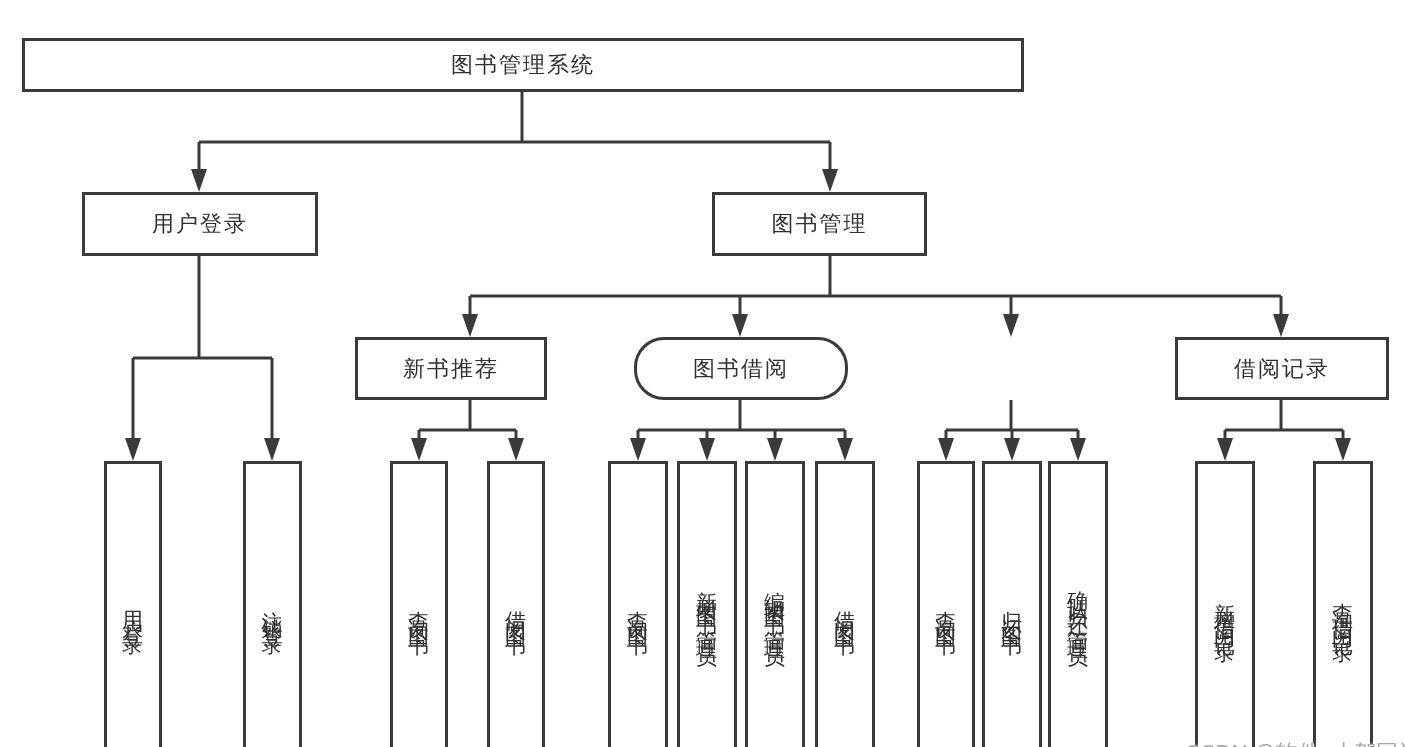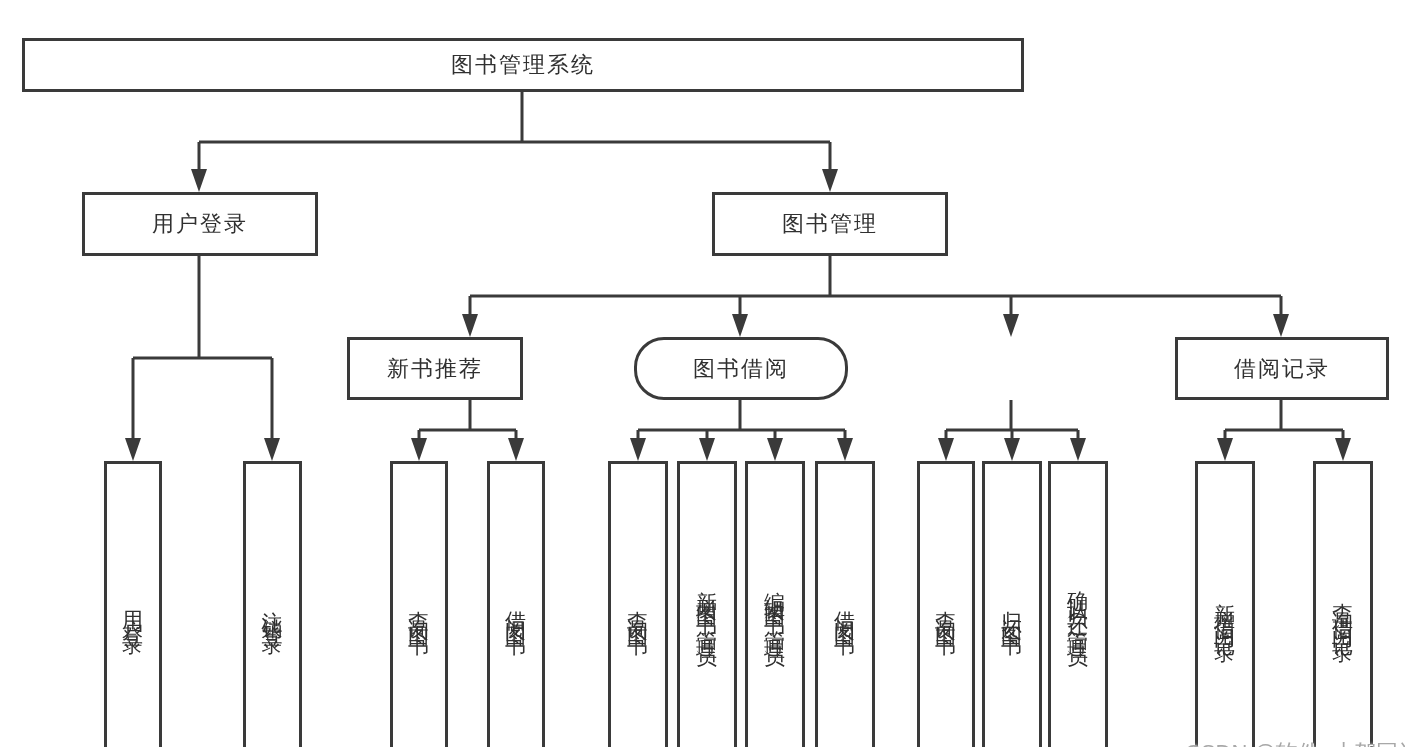--- a/index.html
+++ b/index.html
@@ -119,25 +119,25 @@
     </g>
   </svg>
 
   <div class="node h-node" style="left:22px; top:14px; width:1002px; height:54px;">
     <span>图书管理系统</span>
   </div>
 
   <div class="node h-node" style="left:82px; top:168px; width:236px; height:64px;">
     <span>用户登录</span>
   </div>
-  <div class="node h-node" style="left:712px; top:168px; width:236px; height:64px;">
+  <div class="node h-node" style="left:712px; top:168px; width:215px; height:64px;">
     <span>图书管理</span>
   </div>
 
-  <div class="node h-node" style="left:347px; top:313px; width:176px; height:63px;">
+  <div class="node h-node" style="left:355px; top:313px; width:192px; height:63px;">
     <span>新书推荐</span>
   </div>
   <div class="node h-node" style="left:634px; top:313px; width:214px; height:63px;border-radius:30px;">
     <span>图书借阅</span>
   </div>
   <div class="node h-node" style="left:1175px; top:313px; width:214px; height:63px;">
     <span>借阅记录</span>
   </div>
 
   <div class="node v-node" style="left:104px; top:437px; width:58px; height:298px;">

